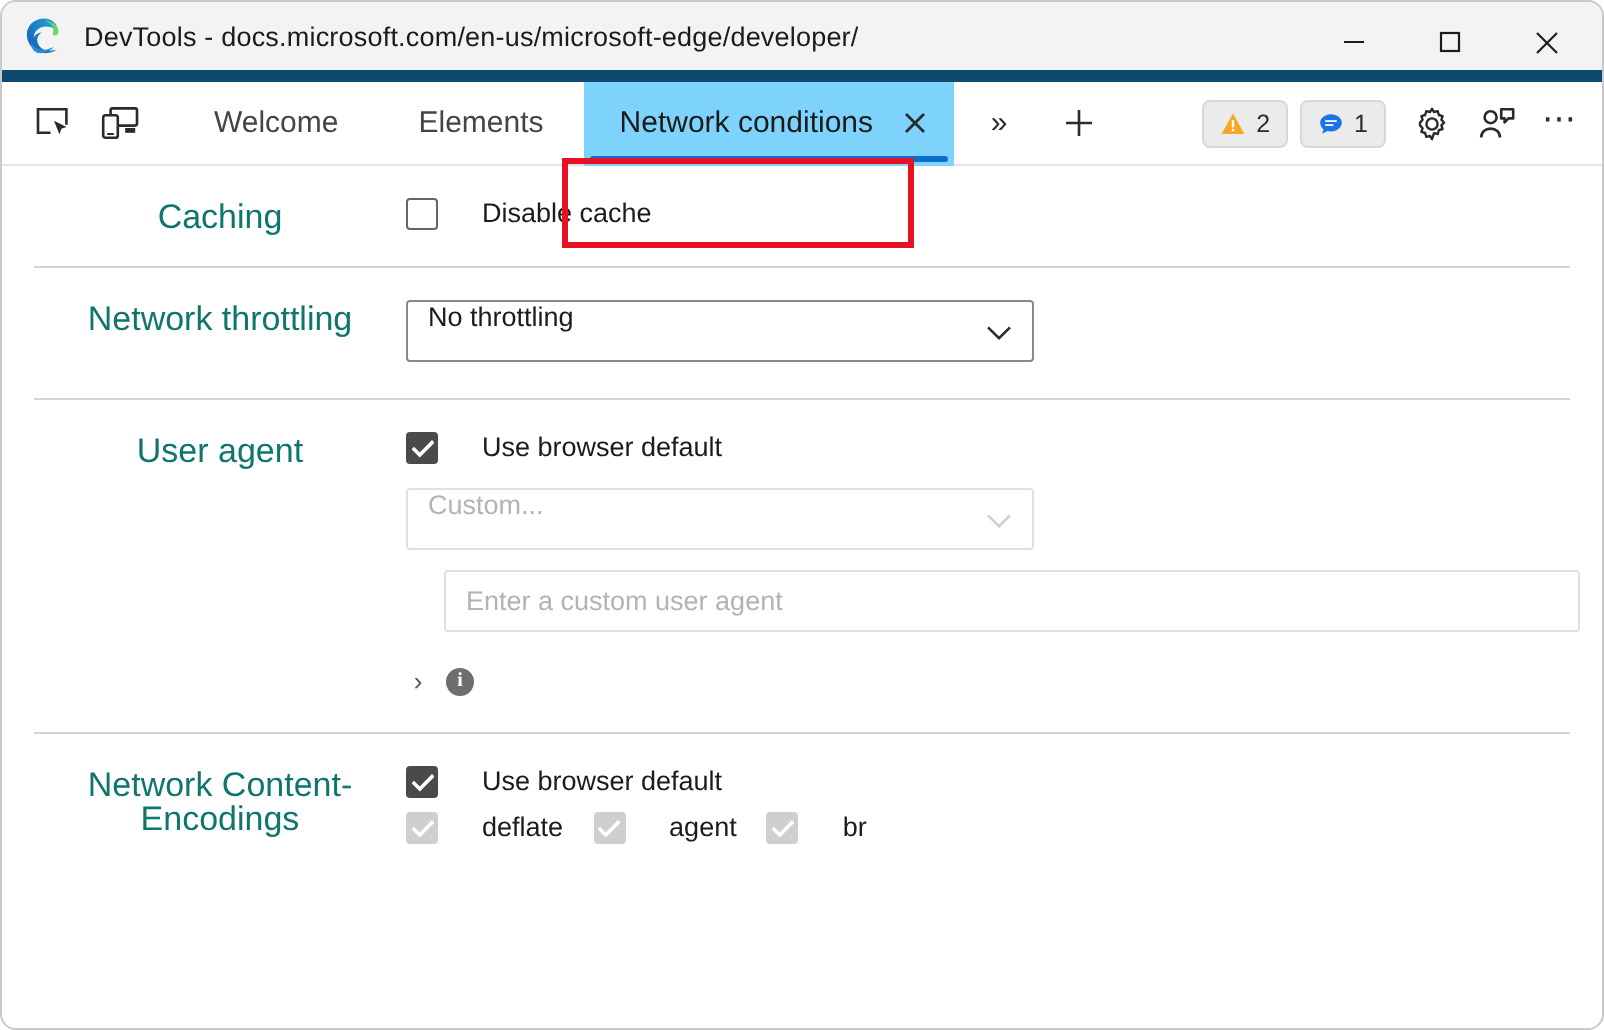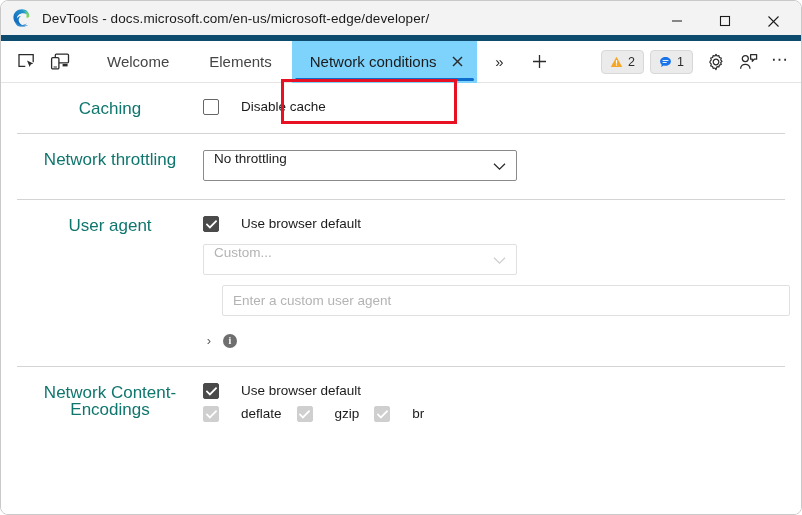--- a/index.html
+++ b/index.html
@@ -536,21 +536,21 @@
               </svg>
             </span>
             <span class="cb-label">deflate</span>
           </div>
           <div class="cbrow">
             <span class="cb checked disabled">
               <svg width="11" height="9" viewBox="0 0 11 9">
                 <path d="M1 4.6l2.9 2.9L10 1.3" fill="none" stroke="#ffffff" stroke-width="1.8" stroke-linecap="square"></path>
               </svg>
             </span>
-            <span class="cb-label">gzip</span>
+            <span class="cb-label">agent</span>
           </div>
           <div class="cbrow">
             <span class="cb checked disabled">
               <svg width="11" height="9" viewBox="0 0 11 9">
                 <path d="M1 4.6l2.9 2.9L10 1.3" fill="none" stroke="#ffffff" stroke-width="1.8" stroke-linecap="square"></path>
               </svg>
             </span>
             <span class="cb-label">br</span>
           </div>
         </div>

